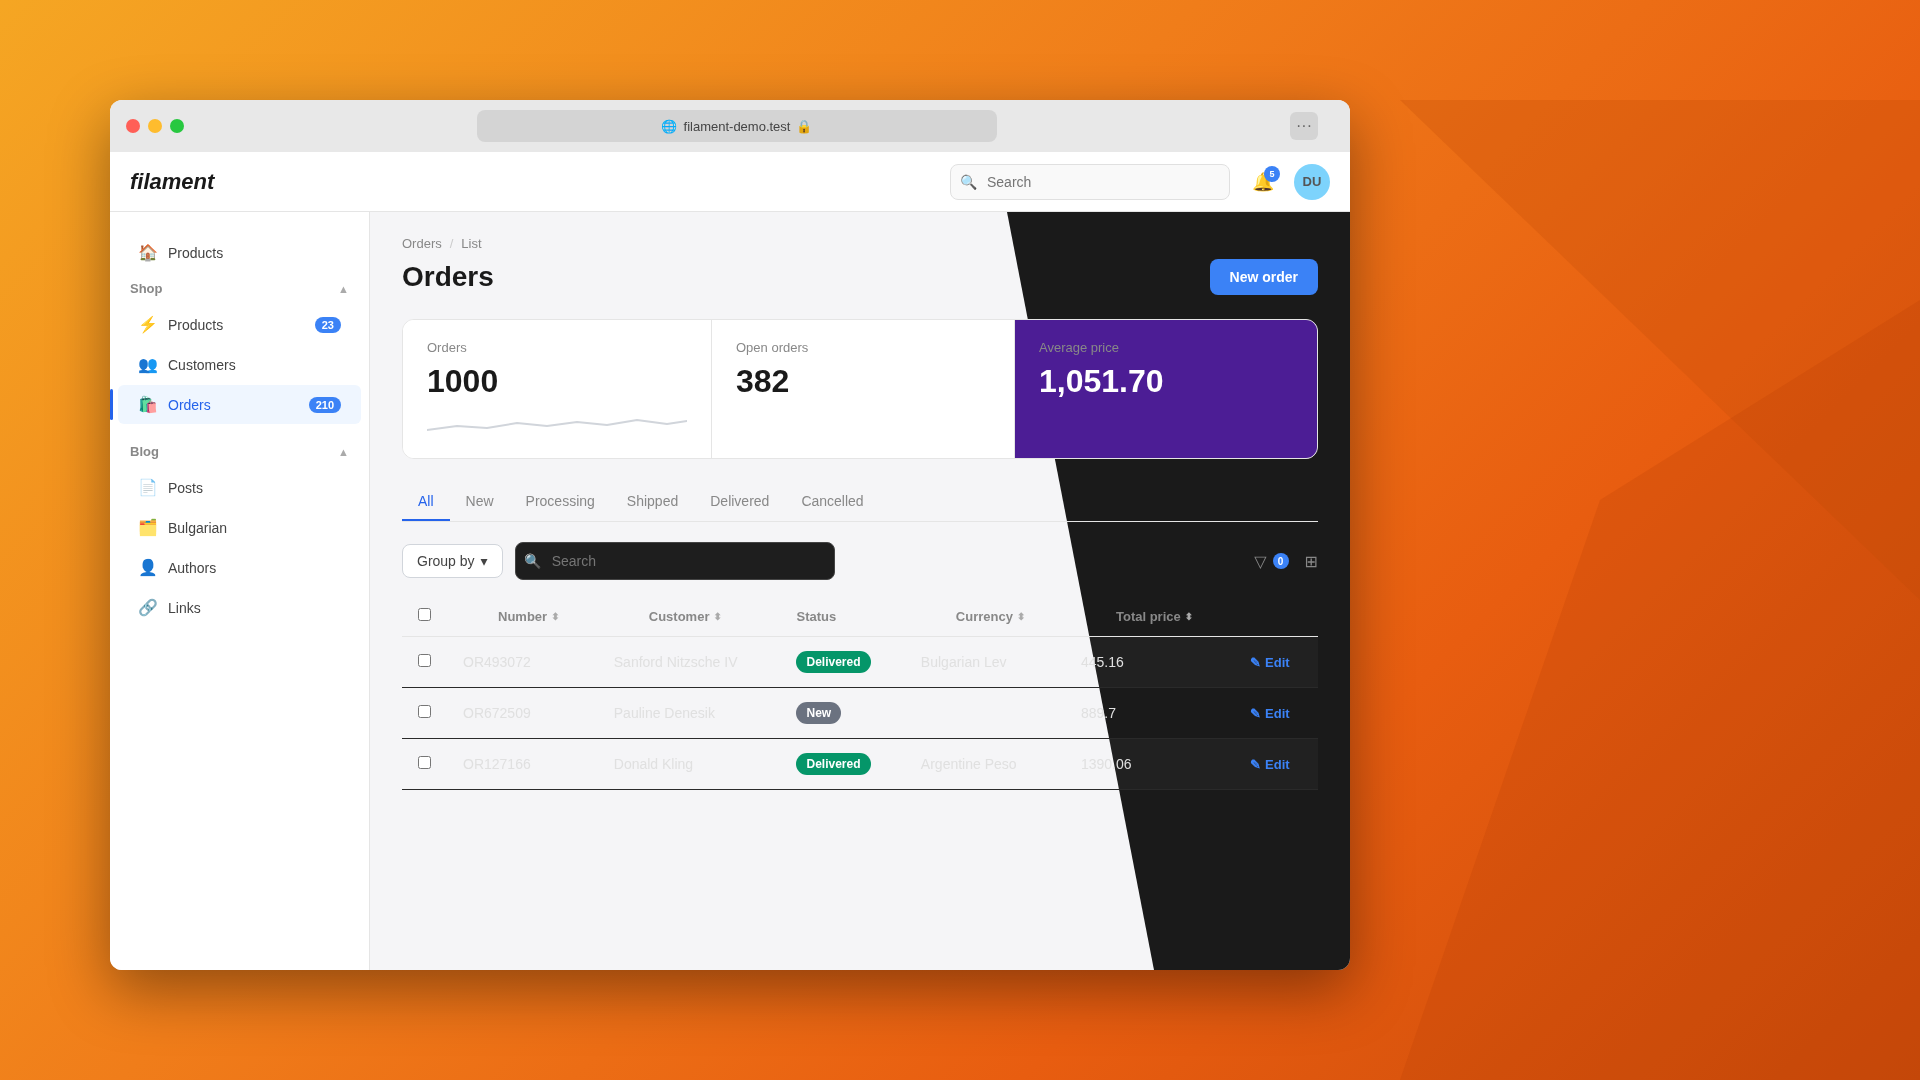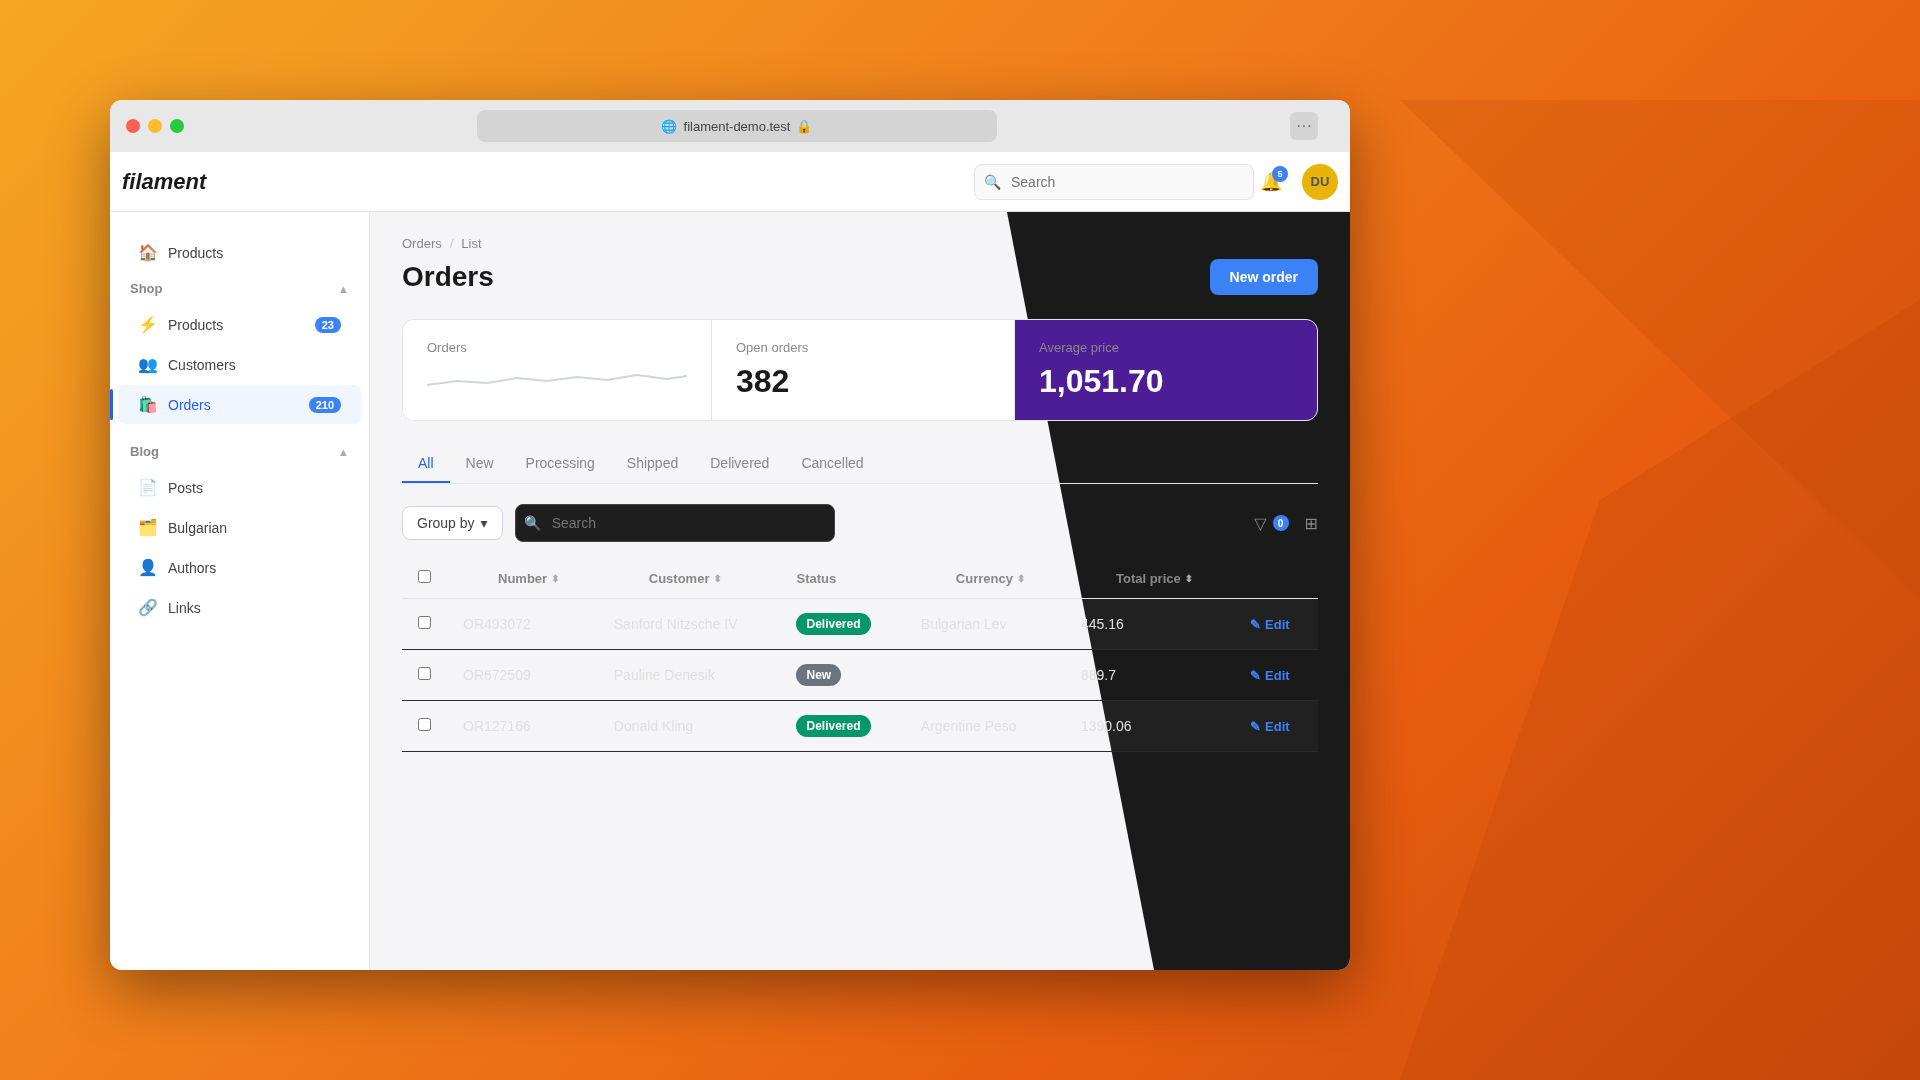--- a/index.html
+++ b/index.html
@@ -71,22 +71,23 @@
       color: #666;
       cursor: pointer;
     }
 
     
     .top-nav {
       background: white;
       height: 60px;
       display: flex;
       align-items: center;
-      padding: 0 12px;
+      padding: 0 20px;
       border-bottom: 1px solid #e5e5e5;
+      gap: 16px;
       flex-shrink: 0;
     }
     .app-brand {
       font-size: 22px;
       font-style: italic;
       font-weight: 700;
       color: #1a1a1a;
       flex: 0 0 auto;
     }
     .top-nav-search {
@@ -144,21 +145,21 @@
       border-radius: 50%;
       display: flex;
       align-items: center;
       justify-content: center;
       font-weight: 700;
     }
     .avatar {
       width: 36px;
       height: 36px;
       border-radius: 50%;
-      background: #eab308;
+      background: #7dd3fc;
       display: flex;
       align-items: center;
       justify-content: center;
       font-size: 13px;
       font-weight: 600;
       color: #555;
       cursor: pointer;
     }
 
     
@@ -583,20 +584,21 @@
         </div>
 
         <div class="page-header">
           <h1 class="page-title">Orders</h1>
           <button class="new-order-btn">New order</button>
         </div>
 
         <div class="stats-row">
           <div class="stat-card">
             <div class="stat-label">Orders</div>
+            <div class="stat-value">1000</div>
             <div class="stat-chart">
               <svg width="260" height="30" viewBox="0 0 260 30">
                 <polyline points="0,22 30,18 60,20 90,15 120,18 150,14 180,17 210,12 240,16 260,13" fill="none" stroke="#d1d5db" stroke-width="2" stroke-linecap="round" stroke-linejoin="round"></polyline>
               </svg>
             </div>
           </div>
           <div class="stat-card">
             <div class="stat-label">Open orders</div>
             <div class="stat-value">382</div>
           </div>

